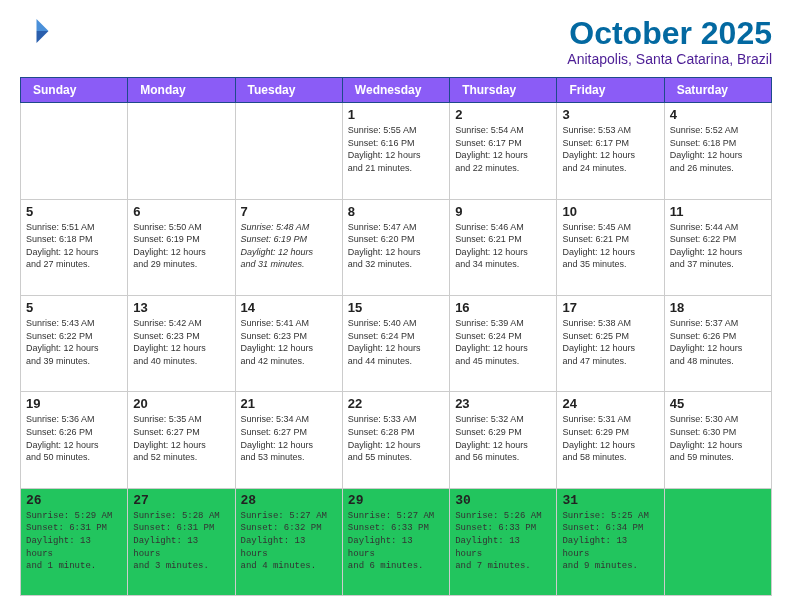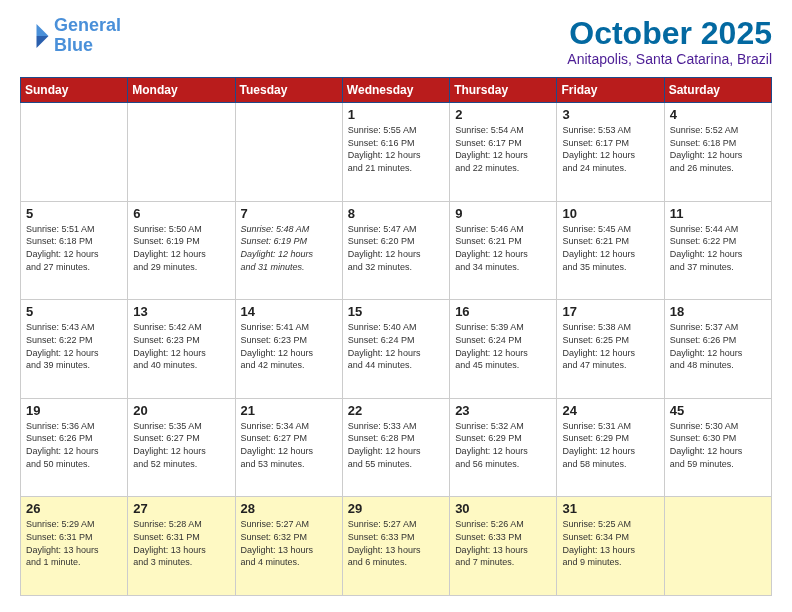--- a/index.html
+++ b/index.html
@@ -55,39 +55,40 @@
       color: #4c1d95;
     }
     .calendar {
       flex: 1;
       border: 1px solid #ccc;
       border-collapse: collapse;
       width: 100%;
       table-layout: fixed;
     }
     .calendar thead tr th {
-      background-color: #b91c1c;
+      background-color: #8b5cf6;
       color: #fff;
       font-size: 12px;
       font-weight: bold;
-      padding: 5px 4px;
+      padding: 5px 12px;
       text-align: left;
       border: 1px solid #1e4a8a;
     }
     .calendar tbody tr td {
       vertical-align: top;
       border: 1px solid #ccc;
       padding: 4px 5px;
       font-size: 9.5px;
       color: #222;
       height: 80px;
       background: #fff;
     }
     .calendar tbody tr:last-child td {
-      background: #fef9c3;
+      background: #22c55e;
+      font-family: Liberation Mono, monospace;
     }
     .day-num {
       font-size: 13px;
       font-weight: bold;
       color: #222;
       display: block;
       margin-bottom: 2px;
     }
     .day-info {
       font-size: 9px;
@@ -101,24 +102,20 @@
 </head>
 <body>
 
 <div class="page">
   <div class="header">
     <div class="logo">
       <svg class="logo-icon" viewBox="0 0 40 40">
         <polygon points="22,4 38,20 22,20" fill="#4a90d9"></polygon>
         <polygon points="22,20 38,20 22,36" fill="#2a5fad"></polygon>
       </svg>
-      <div class="logo-text">
-        <div><span>General</span></div>
-        <div><span style="color:#4a90d9">Blue</span></div>
-      </div>
     </div>
     <div class="title-block">
       <div class="main-title">October 2025</div>
       <div class="subtitle">Anitapolis, Santa Catarina, Brazil</div>
     </div>
   </div>
 
   <table class="calendar">
     <thead>
       <tr>

